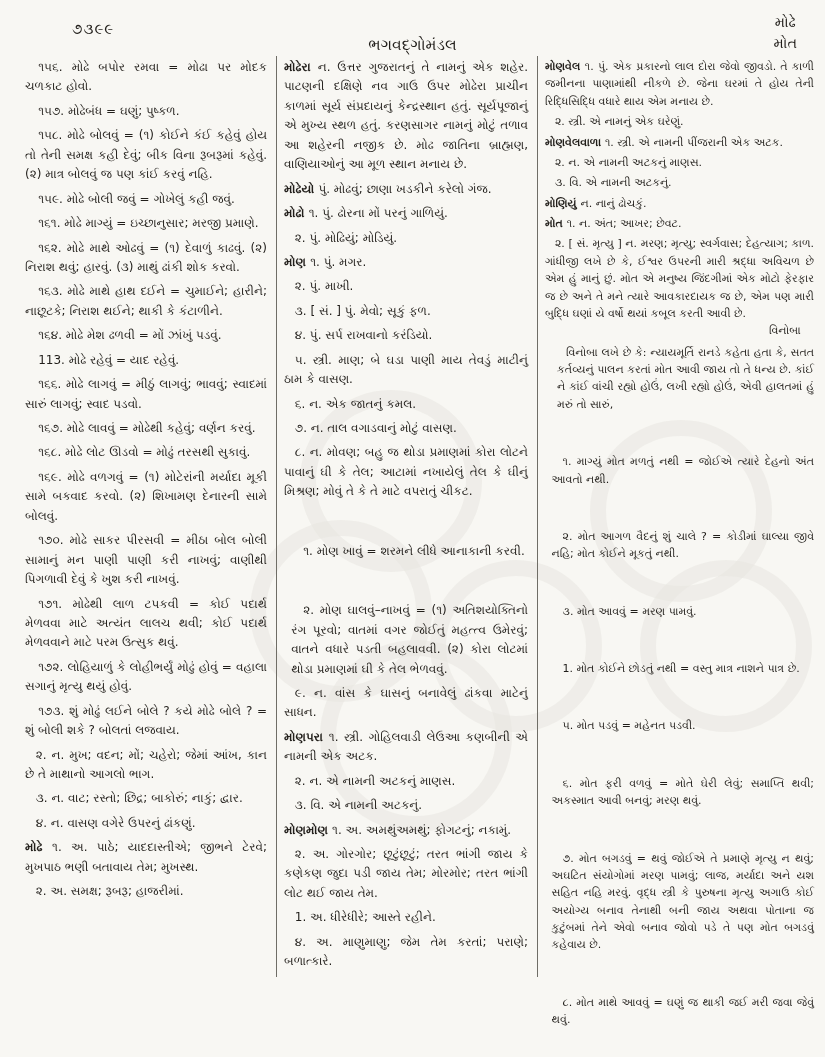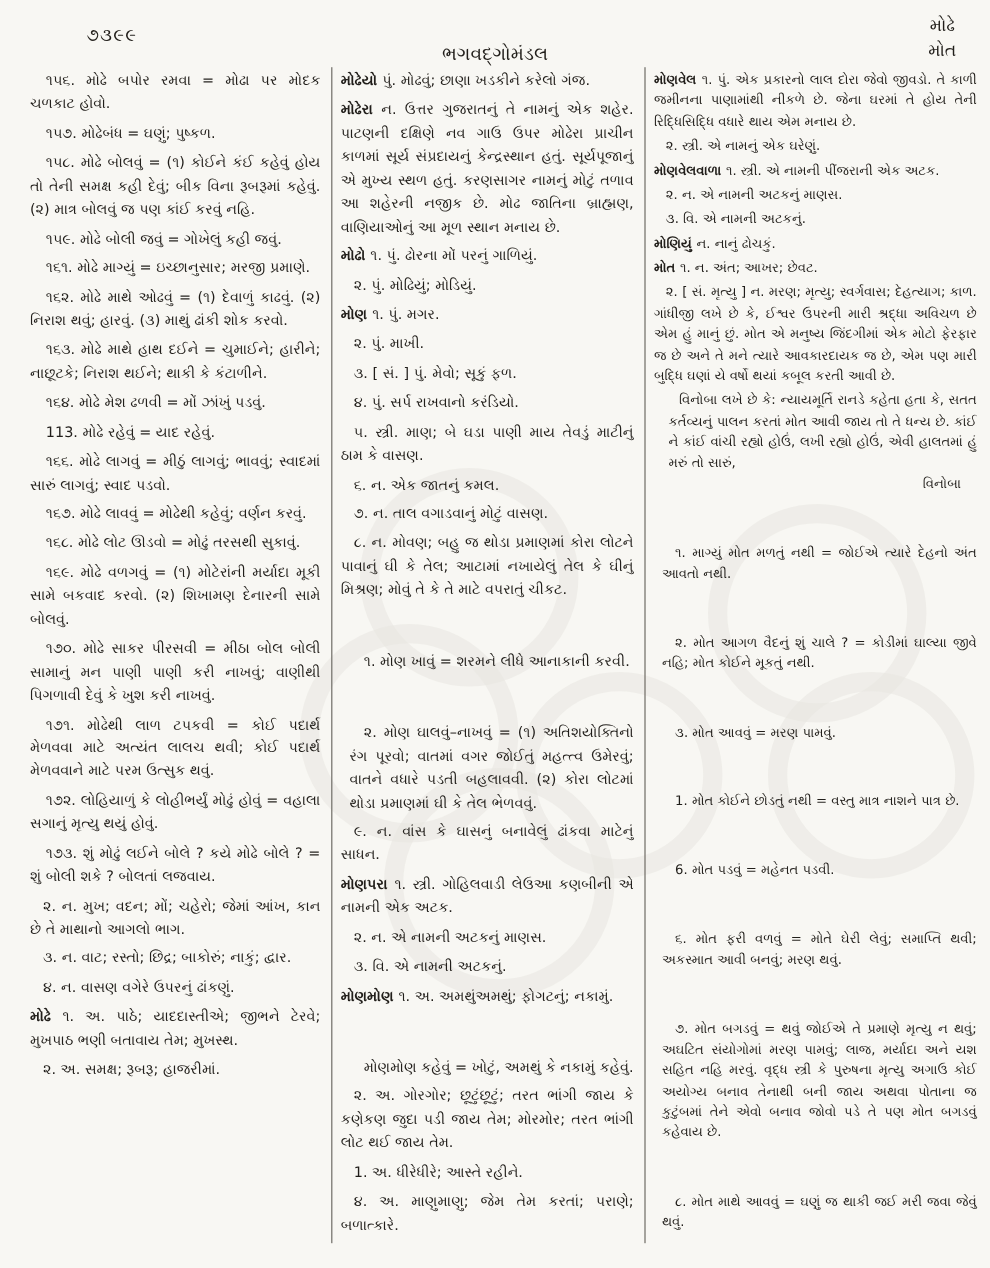--- a/index.html
+++ b/index.html
@@ -96,60 +96,59 @@
         <p class="entry idiom">૧૭૧. મોઢેથી લાળ ટપકવી = કોઈ પદાર્થ મેળવવા માટે અત્યંત લાલચ થવી; કોઈ પદાર્થ મેળવવાને માટે પરમ ઉત્સુક થવું.</p>
         <p class="entry idiom">૧૭૨. લોહિયાળું કે લોહીભર્યું મોઢું હોવું = વહાલા સગાનું મૃત્યુ થયું હોવું.</p>
         <p class="entry idiom">૧૭૩. શું મોઢું લઈને બોલે ? કયે મોઢે બોલે ? = શું બોલી શકે ? બોલતાં લજવાય.</p>
         <p class="entry sense">૨. ન. મુખ; વદન; મોં; ચહેરો; જેમાં આંખ, કાન છે તે માથાનો આગલો ભાગ.</p>
         <p class="entry sense">૩. ન. વાટ; રસ્તો; છિદ્ર; બાકોરું; નાકું; દ્વાર.</p>
         <p class="entry sense">૪. ન. વાસણ વગેરે ઉપરનું ઢાંકણું.</p>
         <p class="entry head"><b>મોઢે </b>૧. અ. પાઠે; યાદદાસ્તીએ; જીભને ટેરવે; મુખપાઠ ભણી બતાવાય તેમ; મુખસ્થ.</p>
         <p class="entry sense">૨. અ. સમક્ષ; રૂબરૂ; હાજરીમાં.</p>
       </div>
     <div class="col col-2">
+        <p class="entry head"><b>મોઢેરા </b>ન. ઉત્તર ગુજરાતનું તે નામનું એક શહેર. પાટણની દક્ષિણે નવ ગાઉ ઉપર મોઢેરા પ્રાચીન કાળમાં સૂર્ય સંપ્રદાયનું કેન્દ્રસ્થાન હતું. સૂર્યપૂજાનું એ મુખ્ય સ્થળ હતું. કરણસાગર નામનું મોટું તળાવ આ શહેરની નજીક છે. મોઢ જાતિના બ્રાહ્મણ, વાણિયાઓનું આ મૂળ સ્થાન મનાય છે.</p>
         <p class="entry head"><b>મોઢેયો </b>પું. મોઢવું; છાણા ખડકીને કરેલો ગંજ.</p>
-        <p class="entry head"><b>મોઢેરા </b>ન. ઉત્તર ગુજરાતનું તે નામનું એક શહેર. પાટણની દક્ષિણે નવ ગાઉ ઉપર મોઢેરા પ્રાચીન કાળમાં સૂર્ય સંપ્રદાયનું કેન્દ્રસ્થાન હતું. સૂર્યપૂજાનું એ મુખ્ય સ્થળ હતું. કરણસાગર નામનું મોટું તળાવ આ શહેરની નજીક છે. મોઢ જાતિના બ્રાહ્મણ, વાણિયાઓનું આ મૂળ સ્થાન મનાય છે.</p>
         <p class="entry head"><b>મોઢો </b>૧. પું. ઢોરના મોં પરનું ગાળિયું.</p>
         <p class="entry sense">૨. પું. મોઢિયું; મોડિયું.</p>
         <p class="entry head"><b>મોણ </b>૧. પું. મગર.</p>
         <p class="entry sense">૨. પું. માખી.</p>
         <p class="entry sense">૩. [ સં. ] પું. મેવો; સૂકું ફળ.</p>
         <p class="entry sense">૪. પું. સર્પ રાખવાનો કરંડિયો.</p>
         <p class="entry sense">૫. સ્ત્રી. માણ; બે ઘડા પાણી માય તેવડું માટીનું ઠામ કે વાસણ.</p>
         <p class="entry sense">૬. ન. એક જાતનું કમલ.</p>
         <p class="entry sense">૭. ન. તાલ વગાડવાનું મોટું વાસણ.</p>
         <p class="entry sense">૮. ન. મોવણ; બહુ જ થોડા પ્રમાણમાં કોરા લોટને પાવાનું ઘી કે તેલ; આટામાં નખાયેલું તેલ કે ઘીનું મિશ્રણ; મોવું તે કે તે માટે વપરાતું ચીકટ.</p>
         <p class="entry sub">૧. મોણ ખાવું = શરમને લીધે આનાકાની કરવી.</p>
         <p class="entry sub">૨. મોણ ઘાલવું–નાખવું = (૧) અતિશયોક્તિનો રંગ પૂરવો; વાતમાં વગર જોઈતું મહત્ત્વ ઉમેરવું; વાતને વધારે પડતી બહલાવવી. (૨) કોરા લોટમાં થોડા પ્રમાણમાં ઘી કે તેલ ભેળવવું.</p>
         <p class="entry sense">૯. ન. વાંસ કે ઘાસનું બનાવેલું ઢાંકવા માટેનું સાધન.</p>
         <p class="entry head"><b>મોણપરા </b>૧. સ્ત્રી. ગોહિલવાડી લેઉઆ કણબીની એ નામની એક અટક.</p>
         <p class="entry sense">૨. ન. એ નામની અટકનું માણસ.</p>
         <p class="entry sense">૩. વિ. એ નામની અટકનું.</p>
         <p class="entry head"><b>મોણમોણ </b>૧. અ. અમથુંઅમથું; ફોગટનું; નકામું.</p>
-        <p class="entry sub">મોણમોણ કહેવું = ખોટું, અમથું કે નકામું કહેવું.</p>
         <p class="entry sense">૨. અ. ગોરગોર; છૂટુંછૂટું; તરત ભાંગી જાય કે કણેકણ જુદા પડી જાય તેમ; મોરમોર; તરત ભાંગી લોટ થઈ જાય તેમ.</p>
         <p class="entry sense">1. અ. ધીરેધીરે; આસ્તે રહીને.</p>
         <p class="entry sense">૪. અ. માણુમાણુ; જેમ તેમ કરતાં; પરાણે; બળાત્કારે.</p>
       </div>
     <div class="col col-3">
         <p class="entry head"><b>મોણવેલ </b>૧. પું. એક પ્રકારનો લાલ દોરા જેવો જીવડો. તે કાળી જમીનના પાણામાંથી નીકળે છે. જેના ઘરમાં તે હોય તેની રિદ્ધિસિદ્ધિ વધારે થાય એમ મનાય છે.</p>
         <p class="entry sense">૨. સ્ત્રી. એ નામનું એક ઘરેણું.</p>
         <p class="entry head"><b>મોણવેલવાળા </b>૧. સ્ત્રી. એ નામની પીંજરાની એક અટક.</p>
         <p class="entry sense">૨. ન. એ નામની અટકનું માણસ.</p>
         <p class="entry sense">૩. વિ. એ નામની અટકનું.</p>
         <p class="entry head"><b>મોણિયું </b>ન. નાનું ઢોચકું.</p>
         <p class="entry head"><b>મોત </b>૧. ન. અંત; આખર; છેવટ.</p>
         <p class="entry sense">૨. [ સં. મૃત્યુ ] ન. મરણ; મૃત્યુ; સ્વર્ગવાસ; દેહત્યાગ; કાળ. ગાંધીજી લખે છે કે, ઈશ્વર ઉપરની મારી શ્રદ્ધા અવિચળ છે એમ હું માનું છું. મોત એ મનુષ્ય જિંદગીમાં એક મોટો ફેરફાર જ છે અને તે મને ત્યારે આવકારદાયક જ છે, એમ પણ મારી બુદ્ધિ ઘણાં યે વર્ષો થયાં કબૂલ કરતી આવી છે.</p>
+        <p class="entry attrib">વિનોબા</p>
         <p class="entry quote">વિનોબા લખે છે કે: ન્યાયમૂર્તિ રાનડે કહેતા હતા કે, સતત કર્તવ્યનું પાલન કરતાં મોત આવી જાય તો તે ધન્ય છે. કાંઈ ને કાંઈ વાંચી રહ્યો હોઉં, લખી રહ્યો હોઉં, એવી હાલતમાં હું મરું તો સારું,</p>
-        <p class="entry attrib">વિનોબા</p>
         <p class="entry sub">૧. માગ્યું મોત મળતું નથી = જોઈએ ત્યારે દેહનો અંત આવતો નથી.</p>
         <p class="entry sub">૨. મોત આગળ વૈદનું શું ચાલે ? = કોડીમાં ઘાલ્યા જીવે નહિ; મોત કોઈને મૂકતું નથી.</p>
         <p class="entry sub">૩. મોત આવવું = મરણ પામવું.</p>
         <p class="entry sub">1. મોત કોઈને છોડતું નથી = વસ્તુ માત્ર નાશને પાત્ર છે.</p>
-        <p class="entry sub">6. મોત પડવું = મહેનત પડવી.</p>
+        <p class="entry sub">૫. મોત પડવું = મહેનત પડવી.</p>
         <p class="entry sub">૬. મોત ફરી વળવું = મોતે ઘેરી લેવું; સમાપ્તિ થવી; અકસ્માત આવી બનવું; મરણ થવું.</p>
         <p class="entry sub">૭. મોત બગડવું = થવું જોઈએ તે પ્રમાણે મૃત્યુ ન થવું; અઘટિત સંયોગોમાં મરણ પામવું; લાજ, મર્યાદા અને યશ સહિત નહિ મરવું. વૃદ્ધ સ્ત્રી કે પુરુષના મૃત્યુ અગાઉ કોઈ અયોગ્ય બનાવ તેનાથી બની જાય અથવા પોતાના જ કુટુંબમાં તેને એવો બનાવ જોવો પડે તે પણ મોત બગડવું કહેવાય છે.</p>
         <p class="entry sub">૮. મોત માથે આવવું = ઘણું જ થાકી જઈ મરી જવા જેવું થવું.</p>
         <p class="entry sub">૯. મોત માથે ભમવું = માથે મોત ઝઝૂમી રહેવું.</p>
         <p class="entry sub">14. મોતથી સૌ બીએ = મરણનો ભય દરેકને હોય છે.</p>
         <p class="entry sub">૧૧. મોતને બારણે હોવું = મરણ પધારીએ હોવું; યમનો પરોણો થવાની લગભગમાં હોવું.</p>
       </div>
   </div>
 
 </div>

